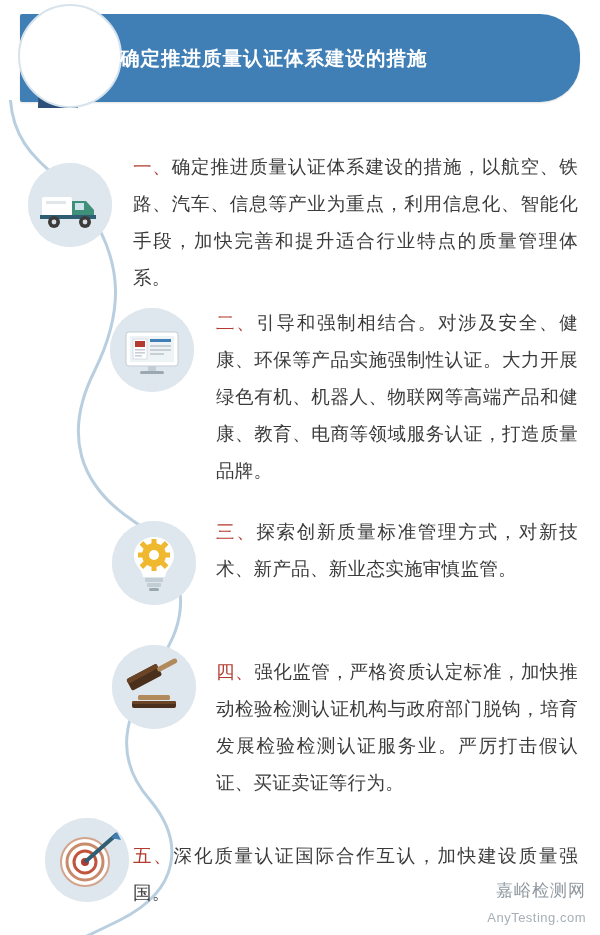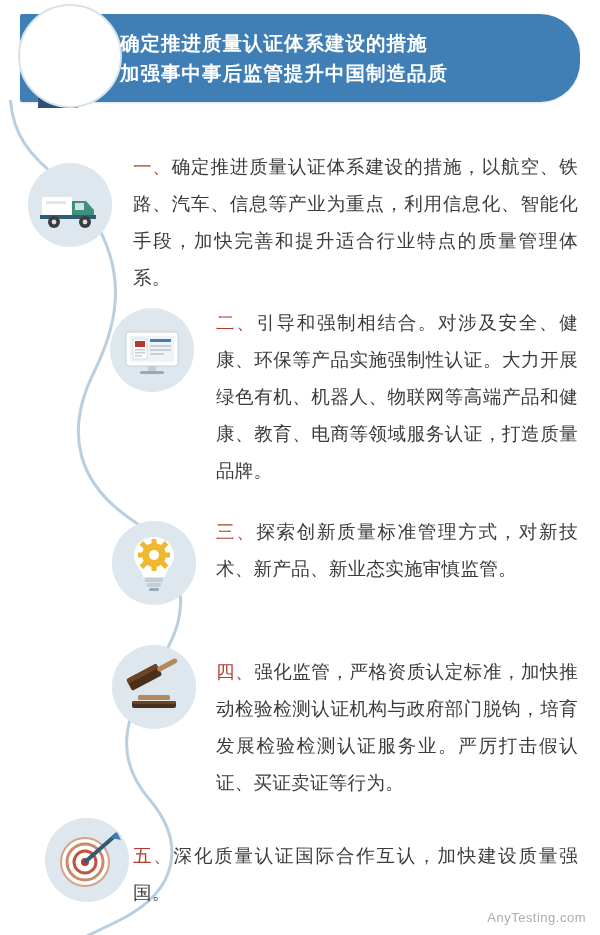--- a/index.html
+++ b/index.html
@@ -155,21 +155,20 @@
         <path d="M20 104 C20 72, 30 58, 40 58 C50 58, 60 72, 60 104 Z" fill="#2d4f7a"></path>
 
         <path d="M40 58 L33 70 L40 82 L47 70 Z" fill="#ffffff"></path>
 
         <path d="M40 62 L36 68 L40 84 L44 68 Z" fill="#b23a2e"></path>
       </svg>
     </div>
 
     <div class="header-title">
       <span>确定推进质量认证体系建设的措施</span>
-      <span>加强事中事后监管提升中国制造品质</span>
     </div>
   </div>
 
   <div class="item" style="top:148px;">
     <div class="bullet" style="left:28px; top:15px;">
       <svg width="84" height="84" viewBox="0 0 84 84">
         <circle cx="42" cy="42" r="42" fill="#dfe7ee"></circle>
         <rect x="14" y="34" width="30" height="20" rx="2" fill="#ffffff"></rect>
         <path d="M44 38 h14 l8 9 v7 h-22 z" fill="#3f8f7a"></path>
         <rect x="47" y="40" width="9" height="7" fill="#cfe3ea"></rect>
@@ -269,16 +268,17 @@
         <line x1="40" y1="44" x2="72" y2="16" stroke="#2f5d73" stroke-width="4"></line>
         <polygon points="72,14 76,22 66,20" fill="#3f7fb5"></polygon>
       </svg>
     </div>
     <div class="text" style="left:133px; top:0px; width:445px;margin-top:27px;">
       <span class="num">五、</span><span>深化质量认证国际合作互认，加快建设质量强国。</span>
     </div>
   </div>
 
   <div class="watermark">
+    <div class="wm-cn">嘉峪检测网</div>
     <div class="wm-en">AnyTesting.com</div>
   </div>
 
 </div>
 
 </body></html>

